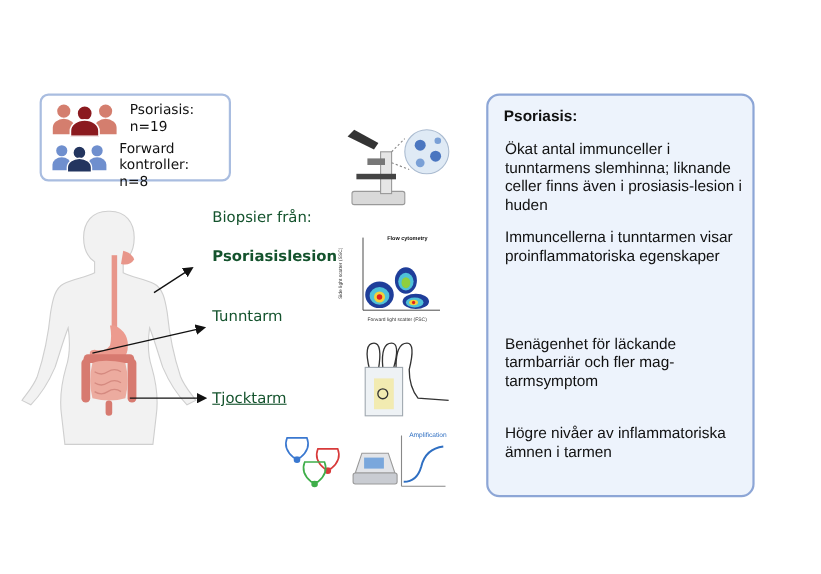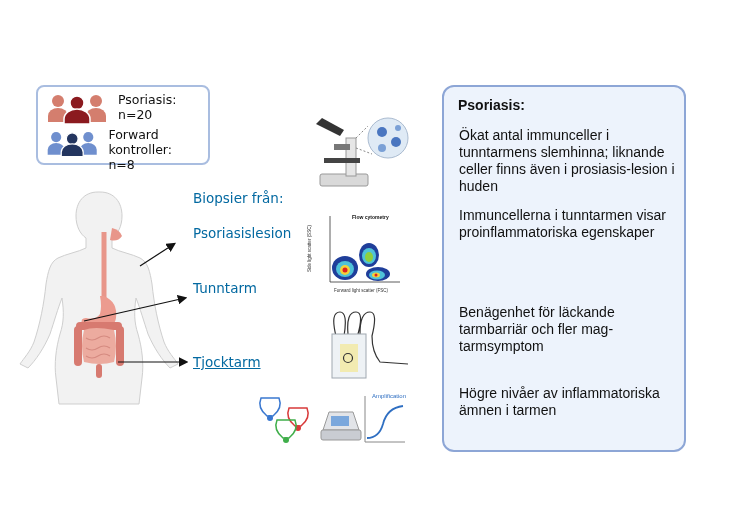--- a/index.html
+++ b/index.html
@@ -1,41 +1,41 @@
 <!DOCTYPE html>
 <html><head>
 <meta charset="utf-8">
 <style>
   html, body { margin: 0; padding: 0; }
   body { width: 746px; height: 522px; background: #ffffff; position: relative; overflow: hidden; font-family: "Liberation Sans", "DejaVu Sans", sans-serif; }
   .abs { position: absolute; }
   .legend-box { left: 36px; top: 85px; width: 174px; height: 80px; border: 2px solid #a9bde0; border-radius: 8px; background: #fff; box-sizing: border-box; }
   .legend-row { position: absolute; left: 8px; display: flex; align-items: flex-start; }
   .legend-text { font-size: 12.5px; color: #111; line-height: 15px; margin-left: 10px; font-family: "DejaVu Sans", sans-serif; }
-  .label { font-size: 13.5px; color: #0369a1; font-family: "DejaVu Sans", sans-serif; }
+  .label { font-size: 13.5px; color: #14532d; font-family: "DejaVu Sans", sans-serif; }
   .summary-box { left: 442px; top: 85px; width: 244px; height: 367px; border: 2px solid #8da6d6; border-radius: 12px; background: #edf3fc; box-sizing: border-box; padding: 8px 14px; }
   .summary-title { font-weight: bold; font-size: 14px; color: #111; margin-top: 2px; }
   .summary-item { font-size: 14px; line-height: 17px; color: #111; position: absolute; left: 15px; width: 220px; }
 </style>
 </head>
 <body>
 
 <div class="abs legend-box">
   <div class="legend-row" style="top:5px;">
     <svg width="62" height="32" viewBox="0 0 62 32">
       <circle cx="12" cy="9" r="6" fill="#d47e6e"></circle>
         <path d="M2 30 v-6 a10 8 0 0 1 20 0 v6z" fill="#d47e6e"></path>
       <circle cx="50" cy="9" r="6" fill="#d47e6e"></circle>
         <path d="M40 30 v-6 a10 8 0 0 1 20 0 v6z" fill="#d47e6e"></path>
       <circle cx="31" cy="11" r="7" fill="#8b1a1f" stroke="#fff" stroke-width="1.5"></circle>
         <path d="M18 32 v-5 a13 10 0 0 1 26 0 v5z" fill="#8b1a1f" stroke="#fff" stroke-width="1.5"></path>
     </svg>
     <div class="legend-text">
       <div>Psoriasis:</div>
-      <div>n=20</div>
+      <div>n=19</div>
     </div>
   </div>
   <div class="legend-row" style="top:40px;">
     <svg width="62" height="32" viewBox="0 0 62 32">
       <circle cx="12" cy="9" r="6" fill="#6f8fce"></circle>
         <path d="M2 30 v-6 a10 8 0 0 1 20 0 v6z" fill="#6f8fce"></path>
       <circle cx="50" cy="9" r="6" fill="#6f8fce"></circle>
         <path d="M40 30 v-6 a10 8 0 0 1 20 0 v6z" fill="#6f8fce"></path>
       <circle cx="31" cy="11" r="7" fill="#23355f" stroke="#fff" stroke-width="1.5"></circle>
         <path d="M18 32 v-5 a13 10 0 0 1 26 0 v5z" fill="#23355f" stroke="#fff" stroke-width="1.5"></path>
@@ -71,21 +71,21 @@
     <marker id="ah" markerWidth="8" markerHeight="8" refX="6" refY="4" orient="auto">
       <path d="M0 0 L8 4 L0 8z" fill="#111"></path>
     </marker>
   </defs>
   <line x1="140" y1="266" x2="174" y2="244" stroke="#111" stroke-width="1.2" marker-end="url(#ah)"></line>
   <line x1="84" y1="321" x2="185" y2="298" stroke="#111" stroke-width="1.2" marker-end="url(#ah)"></line>
   <line x1="118" y1="362" x2="186" y2="362" stroke="#111" stroke-width="1.2" marker-end="url(#ah)"></line>
 </svg>
 
 <div class="abs label" style="left:193px;top:190px;">Biopsier från:</div>
-<div class="abs label" style="left:193px;top:225px;">Psoriasislesion</div>
+<div class="abs label" style="left:193px;top:225px;font-weight:bold;">Psoriasislesion</div>
 <div class="abs label" style="left:193px;top:280px;">Tunntarm</div>
 <div class="abs label" style="left:193px;top:354px;text-decoration:underline;">Tjocktarm</div>
 
 <svg class="abs" style="left:310px;top:108px;" width="100" height="80" viewBox="0 0 100 80">
   <rect x="10" y="66" width="48" height="12" rx="2" fill="#d9d9d9" stroke="#999"></rect>
   <rect x="36" y="30" width="10" height="38" fill="#e6e6e6" stroke="#999"></rect>
   <rect x="14" y="50" width="36" height="5" fill="#444"></rect>
   <path d="M6 16 L30 28 L34 22 L12 10z" fill="#333"></path>
   <rect x="24" y="36" width="16" height="6" fill="#777"></rect>
   <circle cx="78" cy="30" r="20" fill="#dfeaf5" stroke="#aabbd0"></circle>

